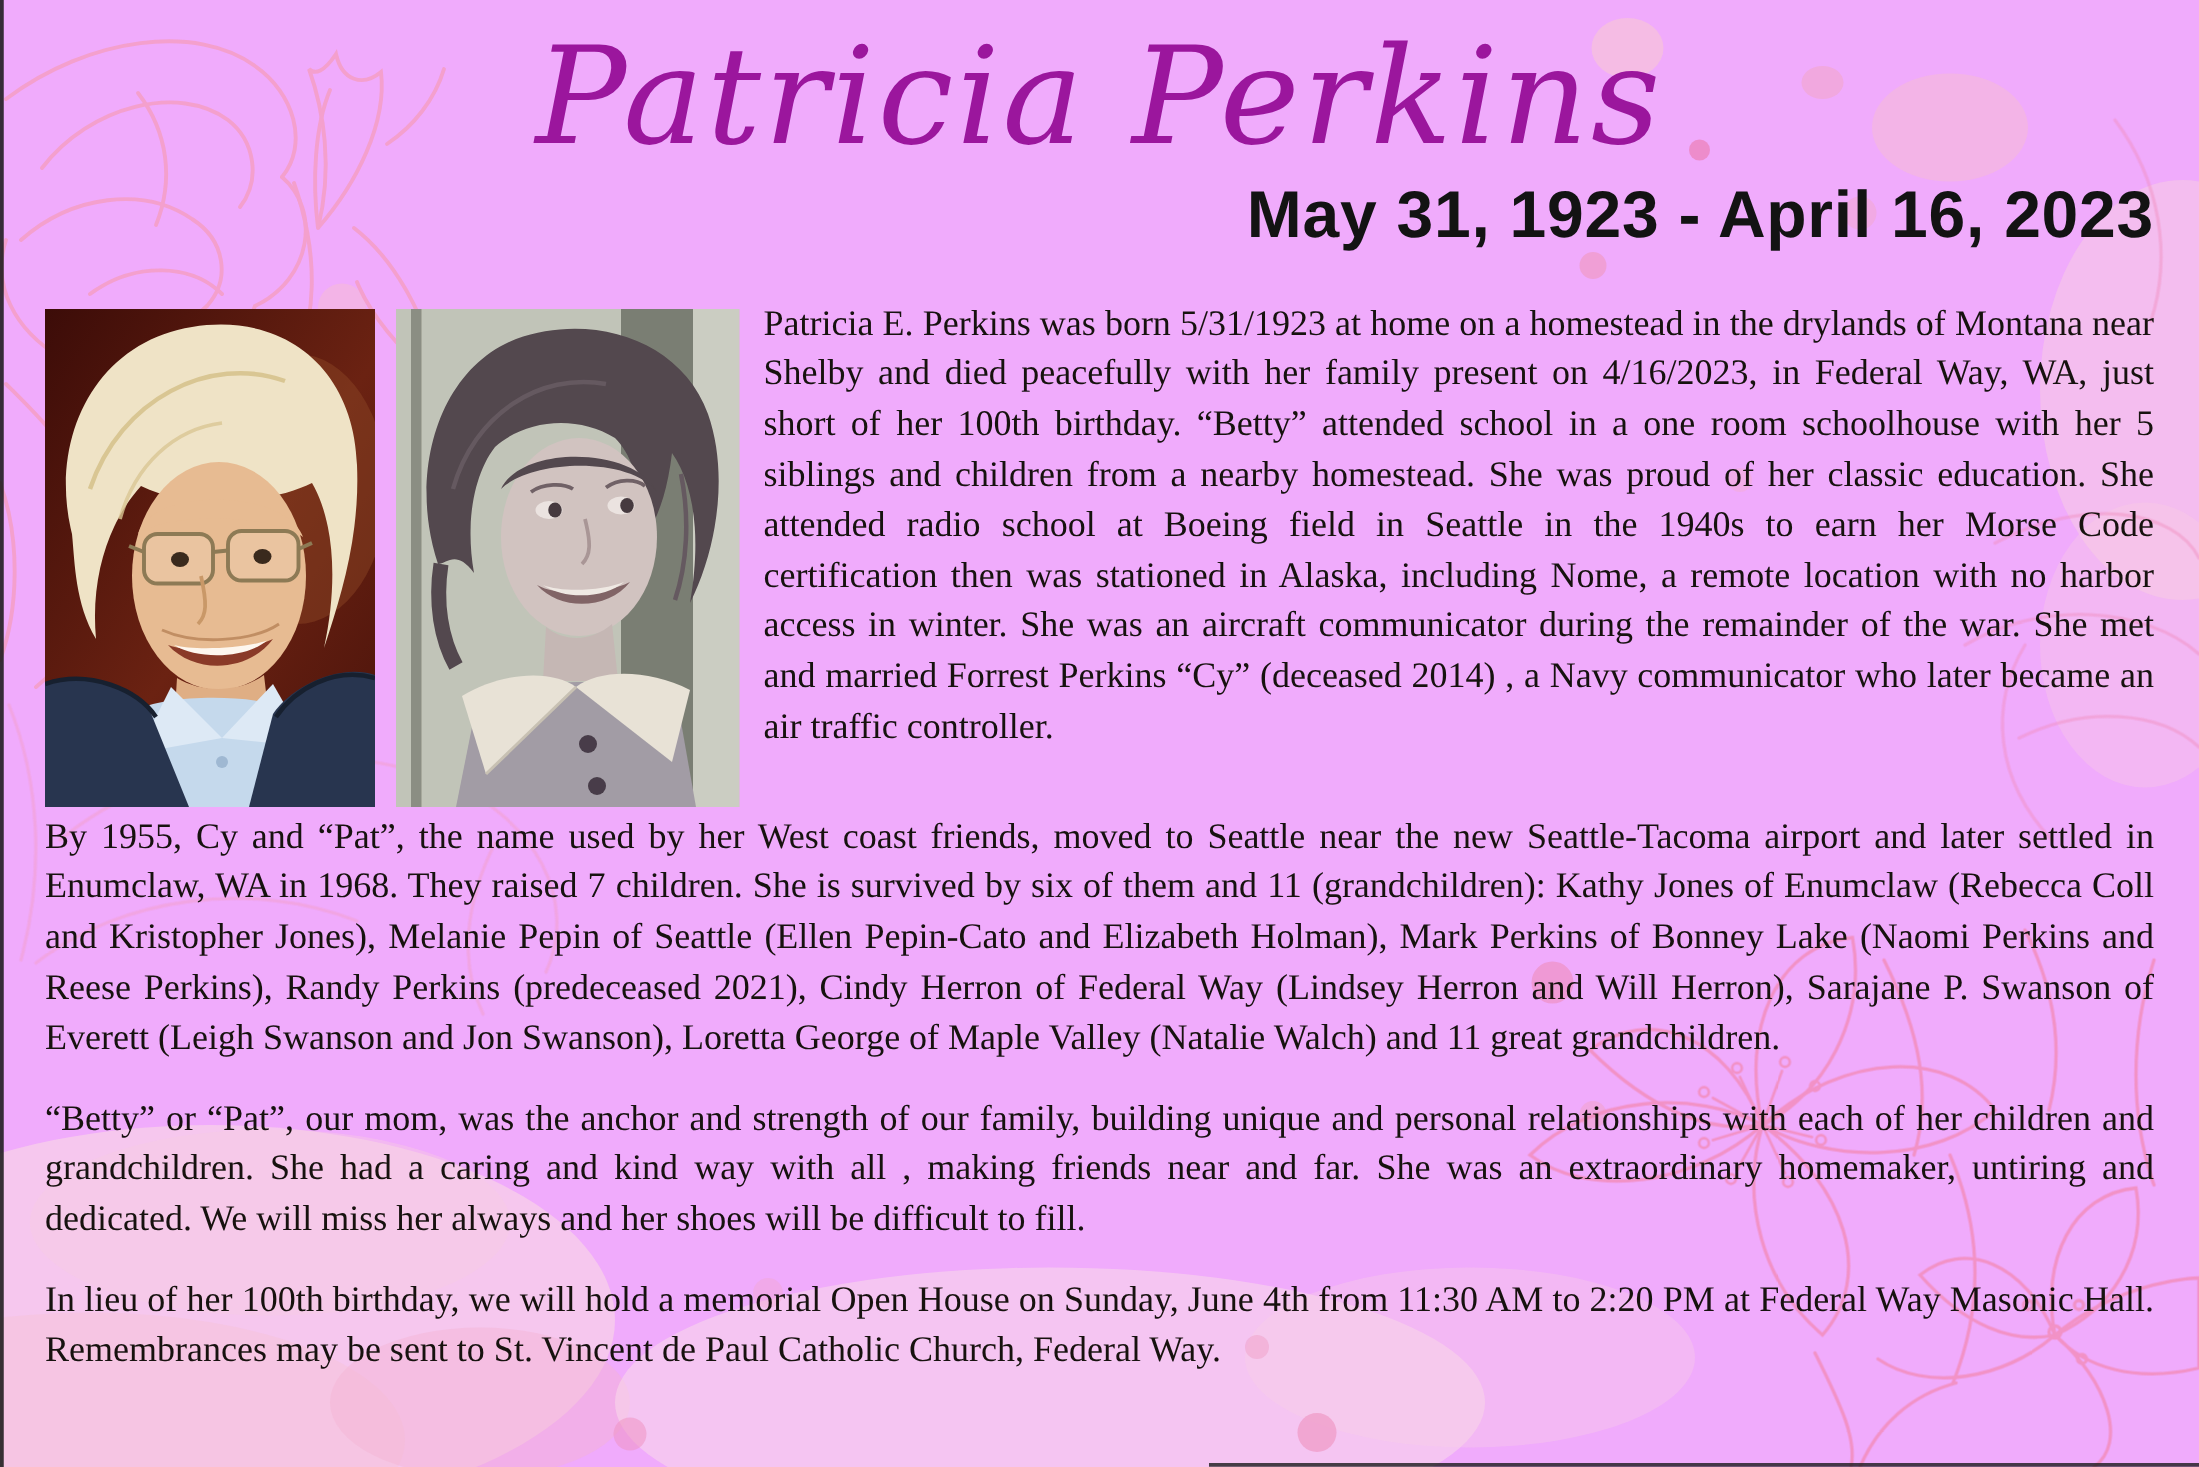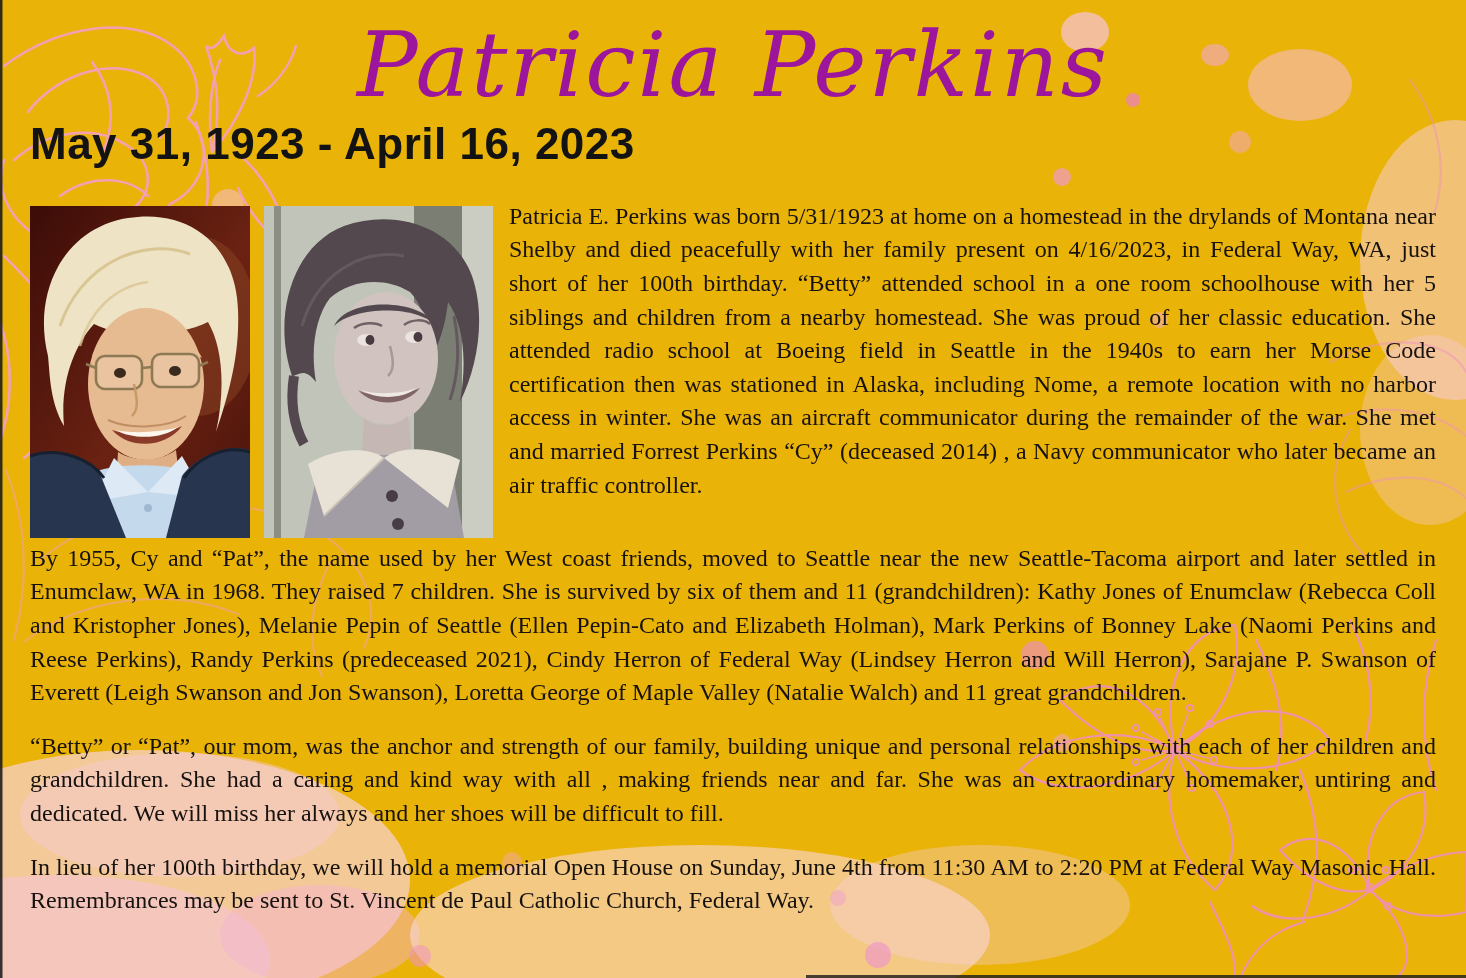--- a/index.html
+++ b/index.html
@@ -1,39 +1,39 @@
 <!DOCTYPE html>
 <html><head>
 <meta charset="utf-8">
 <style>
   * { margin:0; padding:0; box-sizing:border-box; }
   html,body { background:#888; }
   #page {
     position:relative;
     width:1466px; height:978px;
-    background:#eab308;
+    background:#f0abfc;
     overflow:hidden;
     font-family:"Liberation Serif", serif;
   }
   #bg-decor { position:absolute; inset:0; z-index:0; }
   #content { position:relative; z-index:1; padding:0 30px; }
   .title {
     margin-top:16px;
     text-align:center;
     font-family:"DejaVu Serif", serif;
     font-style:italic;
     font-weight:500;
     font-size:90px;
     line-height:1.08;
     color:#9b169d;
     letter-spacing:2px;
   }
   .dates {
     margin-top:6px;
-    text-align:left;
+    text-align:right;
     font-family:"Liberation Sans", sans-serif;
     font-weight:700;
     font-size:44px;
     line-height:1.15;
     color:#131313;
     letter-spacing:0.5px;
   }
   .body-text { margin-top:30px; }
   .photos {
     float:left;

